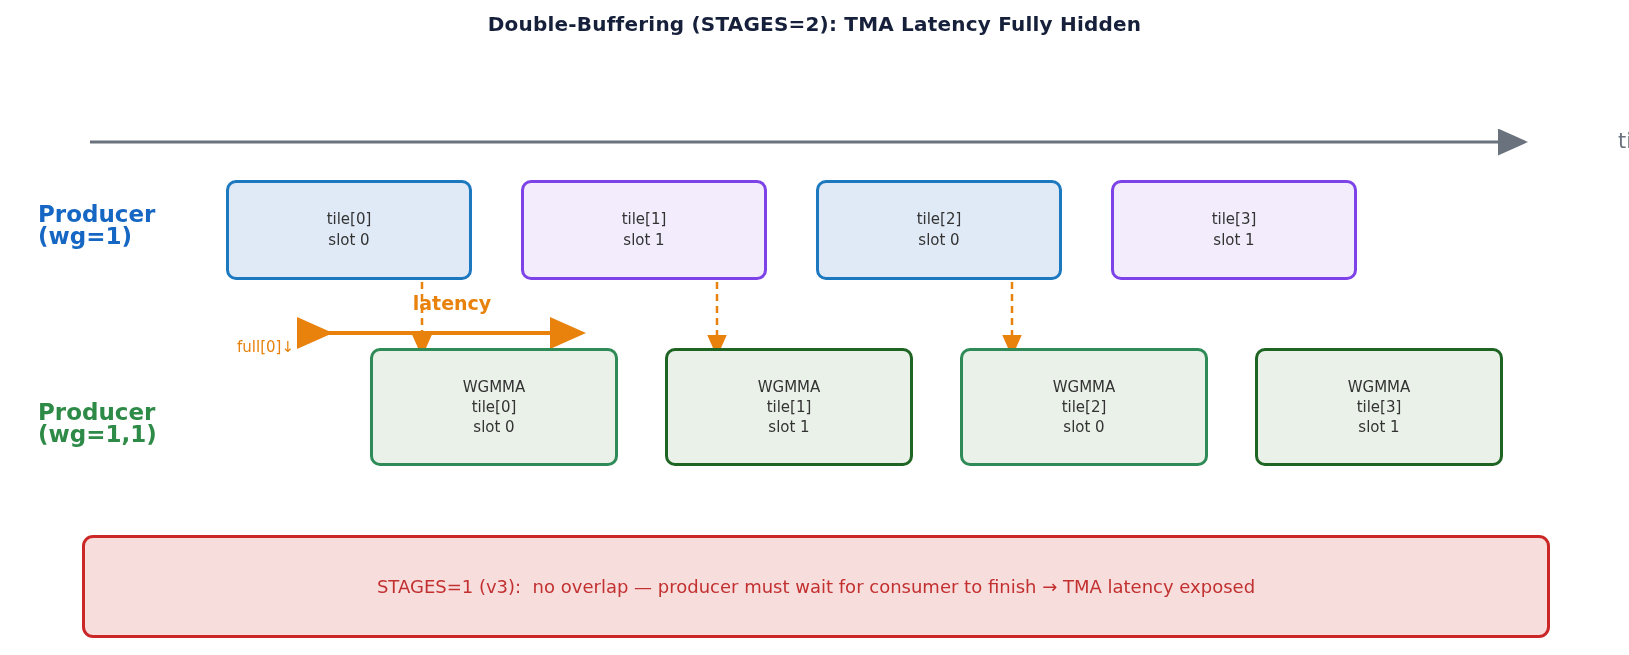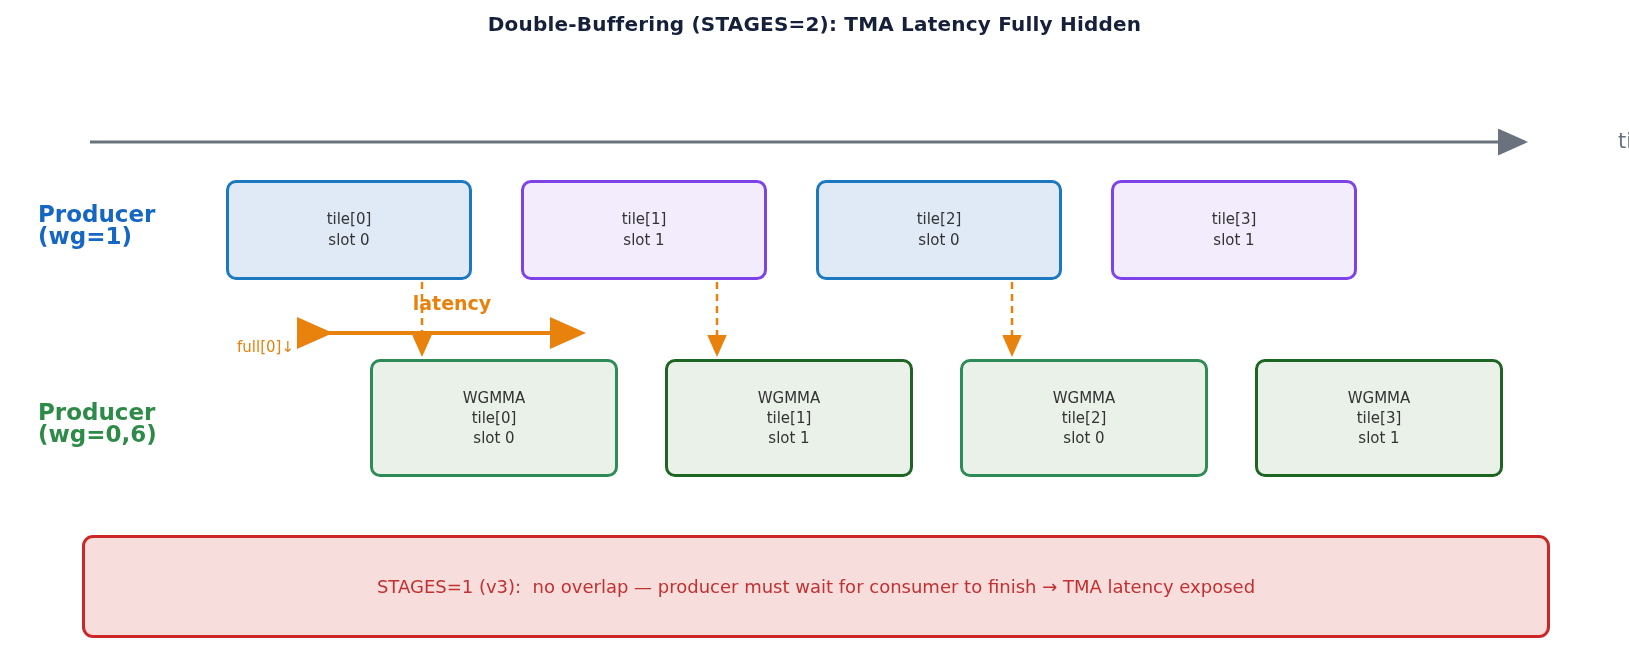--- a/index.html
+++ b/index.html
@@ -38,21 +38,21 @@
     box-sizing:border-box;
     display:flex;flex-direction:column;align-items:center;justify-content:center;
     font-size:15px;line-height:21px;color:var(--box_text,#333333);
     text-align:center;
   }
   .pbox.slot0{border-color:var(--producer_slot0_border,#1c79c0);background:var(--producer_slot0_fill,#e0eaf6);}
   .pbox.slot1{border-color:var(--producer_slot1_border,#7d42e8);background:var(--producer_slot1_fill,#f2ecfc);}
   .pbox1{left:226px;} .pbox2{left:521px;} .pbox3{left:816px;} .pbox4{left:1111px;}
   
   .cbox{
-    top:359px;width:248px;height:118px;
+    top:348px;width:248px;height:118px;
     border-radius:10px;border:3px solid;
     box-sizing:border-box;
     display:flex;flex-direction:column;align-items:center;justify-content:center;
     font-size:15px;line-height:20px;color:var(--box_text,#333333);
     text-align:left;
     background:var(--consumer_fill,#eaf1e9);
   }
   .cbox.slot0{border-color:var(--consumer_slot0_border,#2e8b57);}
   .cbox.slot1{border-color:var(--consumer_slot1_border,#1e6423);}
   .cbox1{left:370px;} .cbox2{left:665px;} .cbox3{left:960px;} .cbox4{left:1255px;}
@@ -122,21 +122,21 @@
 <div class="abs pbox pbox4 slot1">
   <div>tile[3]</div>
   <div>slot 1</div>
 </div>
 
 <div class="abs overlap-label">latency</div>
 <div class="abs full-label">full[0]↓</div>
 
 <div class="abs row-label consumer-label">
   <div>Producer</div>
-  <div>(wg=0,6)</div>
+  <div>(wg=1,1)</div>
 </div>
 
 <div class="abs cbox cbox1 slot0">
   <div>WGMMA</div>
   <div>tile[0]</div>
   <div>slot 0</div>
 </div>
 <div class="abs cbox cbox2 slot1">
   <div>WGMMA</div>
   <div>tile[1]</div>

